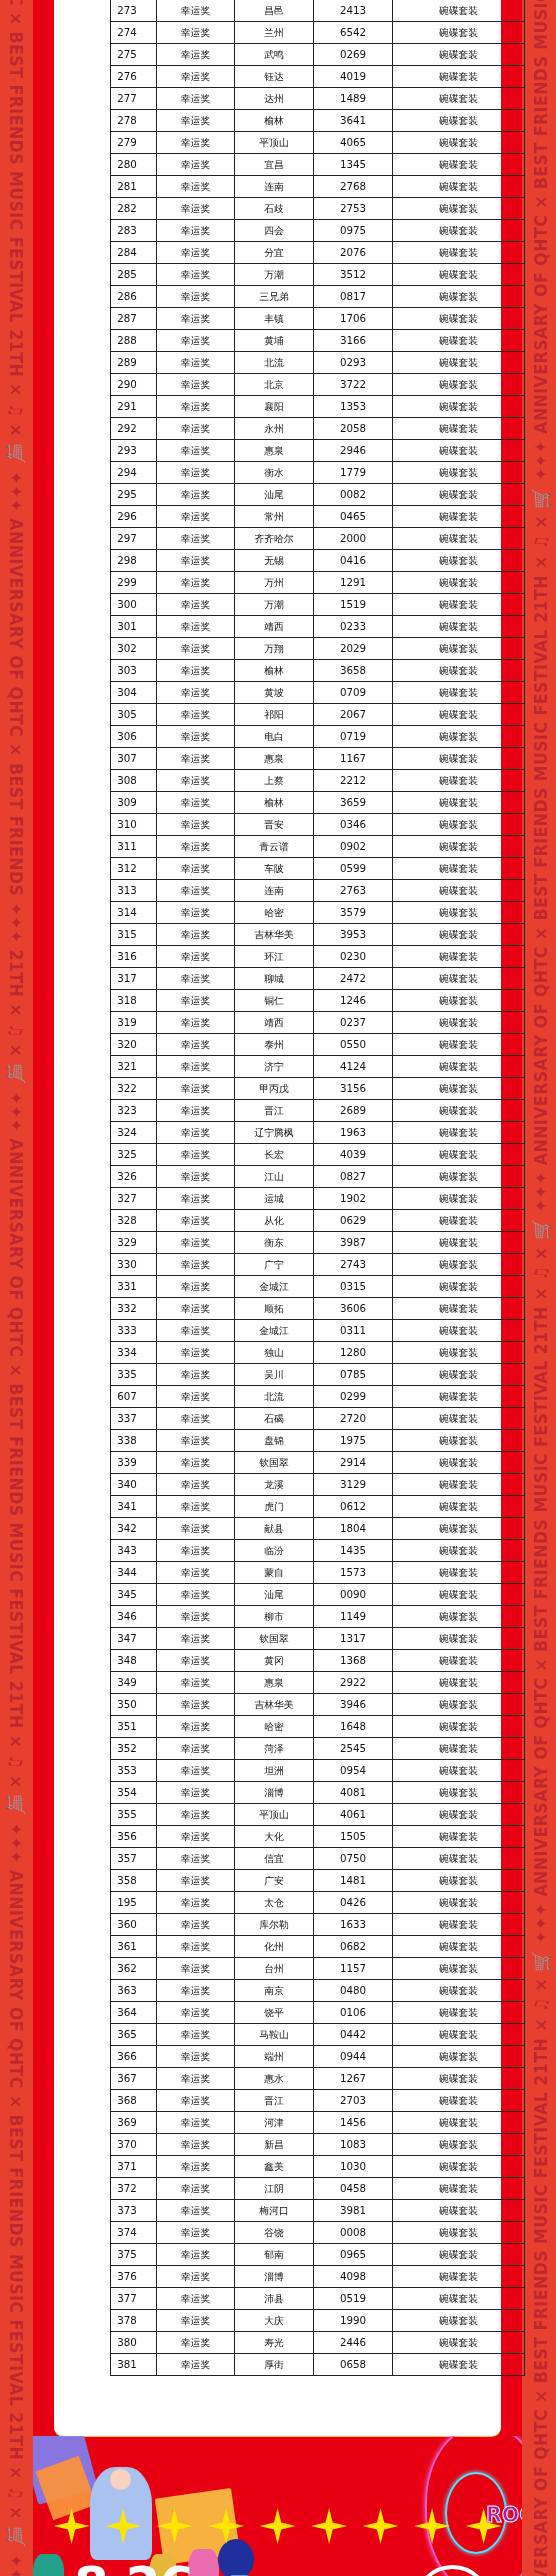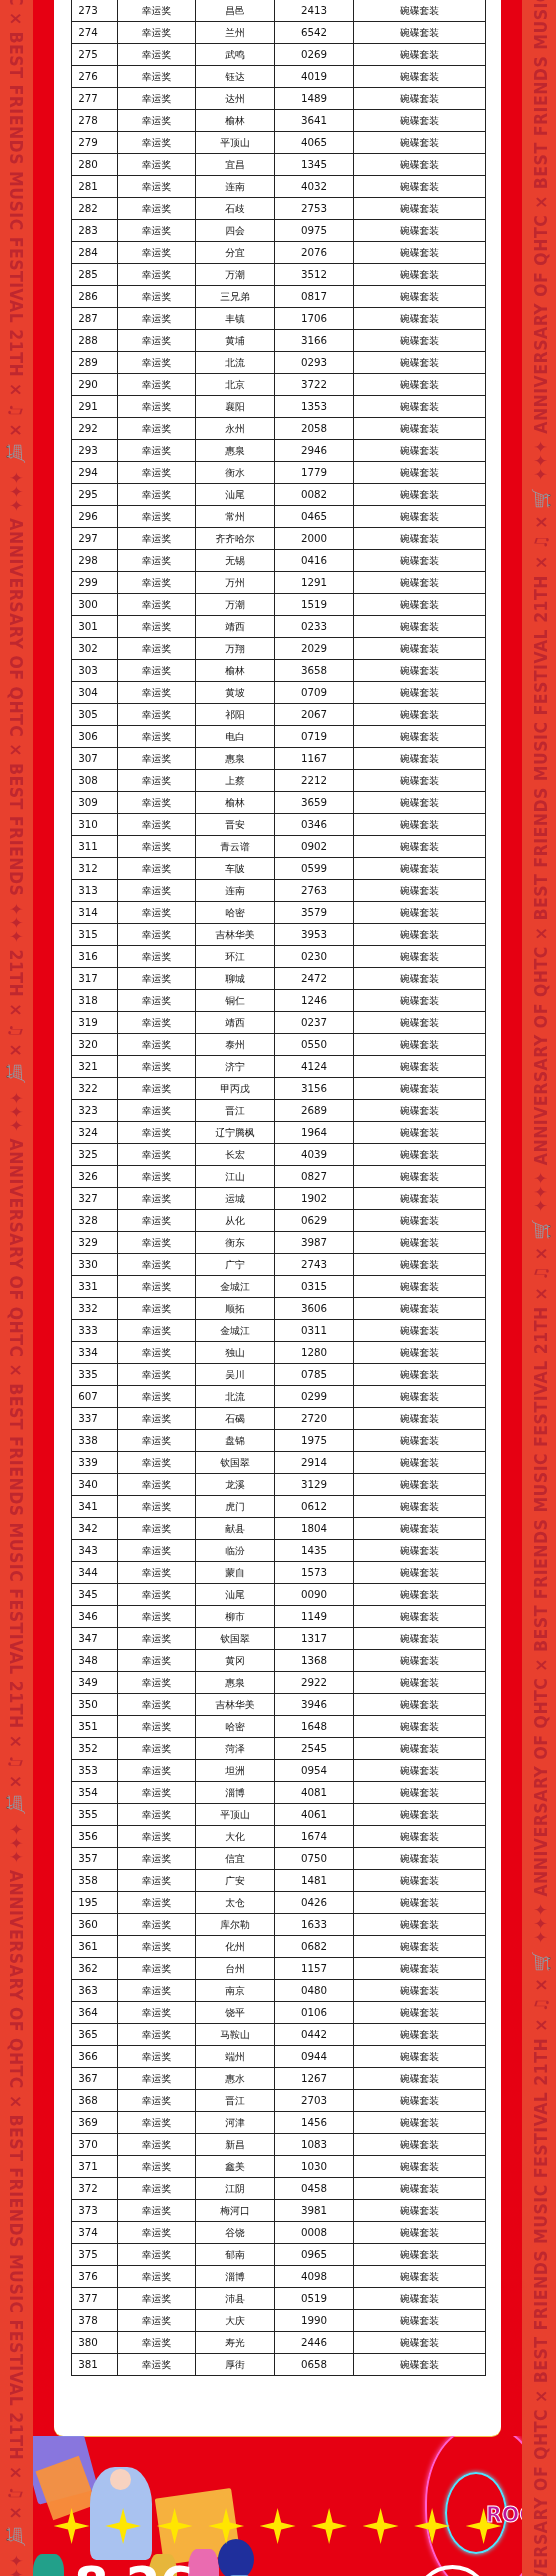--- a/index.html
+++ b/index.html
@@ -18,20 +18,21 @@
     background: #ffffff;
     border-radius: 0 0 9.3px 9.3px;
     box-shadow: 0 1px 0 #f5c04a;
   }
   .table-wrap {
     position: absolute; left: 71px; top: -1px; width: 414px;
   }
   table.prize {
     border-collapse: collapse; width: 414px; table-layout: fixed;
     color: #111;
+    margin-left: 39px;
   }
   table.prize td {
     border: 1px solid #222;
     height: 22px;
     text-align: center; vertical-align: middle;
     font-size: 9.8px; line-height: 1;
     padding: 0;
     white-space: nowrap;
   }
   table.prize td.c-no { text-align: left; padding-left: 6.2px; font-size: 10.3px; }
@@ -152,21 +153,21 @@
           <td class="c-no">280</td>
           <td class="c-award">幸运奖</td>
           <td class="c-store">宜昌</td>
           <td class="c-code">1345</td>
           <td class="c-prize">碗碟套装</td>
         </tr>
         <tr>
           <td class="c-no">281</td>
           <td class="c-award">幸运奖</td>
           <td class="c-store">连南</td>
-          <td class="c-code">4032</td>
+          <td class="c-code">2768</td>
           <td class="c-prize">碗碟套装</td>
         </tr>
         <tr>
           <td class="c-no">282</td>
           <td class="c-award">幸运奖</td>
           <td class="c-store">石歧</td>
           <td class="c-code">2753</td>
           <td class="c-prize">碗碟套装</td>
         </tr>
         <tr>
@@ -453,21 +454,21 @@
           <td class="c-no">323</td>
           <td class="c-award">幸运奖</td>
           <td class="c-store">晋江</td>
           <td class="c-code">2689</td>
           <td class="c-prize">碗碟套装</td>
         </tr>
         <tr>
           <td class="c-no">324</td>
           <td class="c-award">幸运奖</td>
           <td class="c-store">辽宁腾枫</td>
-          <td class="c-code">1964</td>
+          <td class="c-code">1963</td>
           <td class="c-prize">碗碟套装</td>
         </tr>
         <tr>
           <td class="c-no">325</td>
           <td class="c-award">幸运奖</td>
           <td class="c-store">长宏</td>
           <td class="c-code">4039</td>
           <td class="c-prize">碗碟套装</td>
         </tr>
         <tr>
@@ -677,21 +678,21 @@
           <td class="c-no">355</td>
           <td class="c-award">幸运奖</td>
           <td class="c-store">平顶山</td>
           <td class="c-code">4061</td>
           <td class="c-prize">碗碟套装</td>
         </tr>
         <tr>
           <td class="c-no">356</td>
           <td class="c-award">幸运奖</td>
           <td class="c-store">大化</td>
-          <td class="c-code">1674</td>
+          <td class="c-code">1505</td>
           <td class="c-prize">碗碟套装</td>
         </tr>
         <tr>
           <td class="c-no">357</td>
           <td class="c-award">幸运奖</td>
           <td class="c-store">信宜</td>
           <td class="c-code">0750</td>
           <td class="c-prize">碗碟套装</td>
         </tr>
         <tr>

